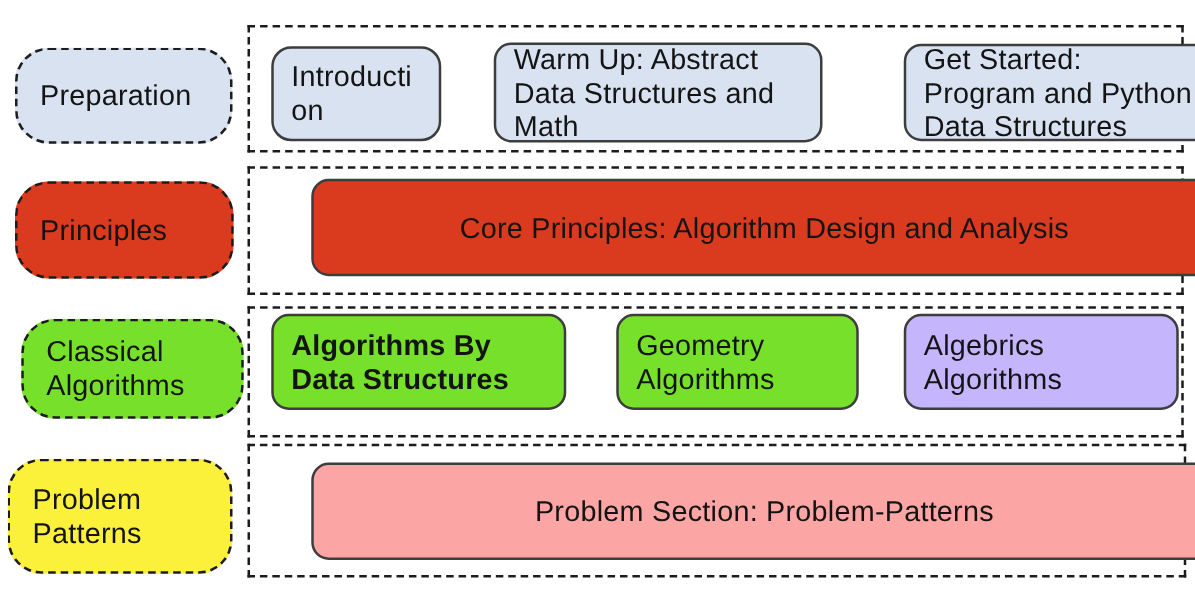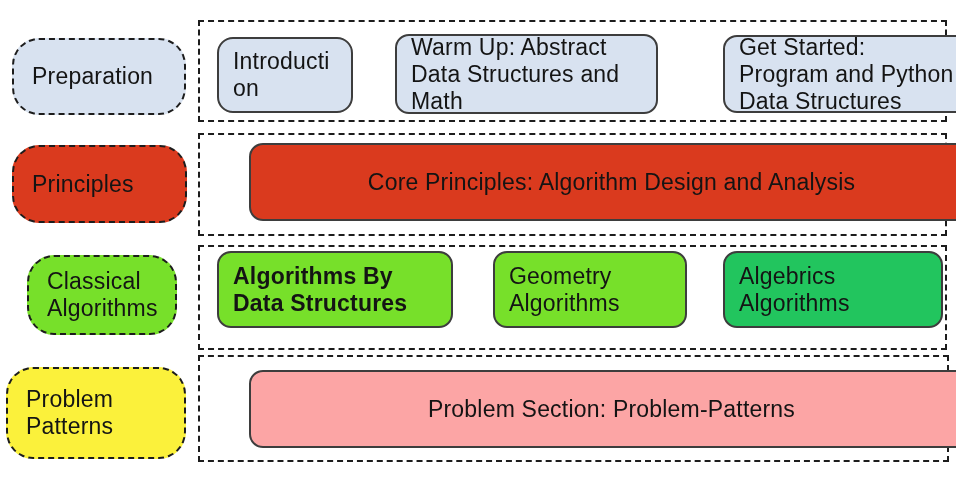--- a/index.html
+++ b/index.html
@@ -67,21 +67,21 @@
   .b-intro  { left: 217px; top: 37px;  width: 136px; height: 76px; border-radius: 16px; }
   .b-warm   { left: 395px; top: 34px;  width: 263px; height: 80px; padding-left: 10px; }
   .b-start  { left: 685px; top: 35px;  width: 258px; height: 78px; }
 
   
   .b-prin   { left: 12px;  top: 145px; width: 175px; height: 78px; }
   .lane-2   { left: 198px; top: 133px; width: 749px; height: 103px; }
   .b-core   { left: 218px; top: 143px; width: 725px; height: 78px; }
 
   
-  .b-class  { left: 27px;  top: 255px; width: 150px; height: 80px; }
+  .b-class  { left: 17px;  top: 255px; width: 178px; height: 80px; }
   .lane-3   { left: 198px; top: 245px; width: 749px; height: 105px; }
   .b-algods { left: 217px; top: 251px; width: 236px; height: 77px; padding-left: 18px; font-weight: bold; }
   .b-geom   { left: 493px; top: 251px; width: 194px; height: 77px; padding-left: 17px; }
   .b-algeb  { left: 723px; top: 251px; width: 220px; height: 77px; padding-left: 17px; }
 
   
   .b-patt   { left: 6px;  top: 367px; width: 180px; height: 92px; }
   .lane-4   { left: 198px; top: 355px; width: 751px; height: 107px; }
   .b-psec   { left: 218px; top: 370px; width: 725px; height: 78px; }
 </style>
@@ -105,21 +105,21 @@
   <div class="lane lane-2"></div>
   <div class="node center-text b-core" style="background-color: rgb(218, 58, 30);">Core Principles: Algorithm Design and Analysis</div>
 
   <div class="stage b-class" style="background-color: rgb(119, 224, 42);">Classical
 Algorithms</div>
   <div class="lane lane-3"></div>
   <div class="node left-text b-algods" style="background-color: rgb(119, 224, 42);">Algorithms By
 Data Structures</div>
   <div class="node left-text b-geom" style="background-color: rgb(119, 224, 42);">Geometry
 Algorithms</div>
-  <div class="node left-text b-algeb" style="background-color: #22c55e;">Algebrics
+  <div class="node left-text b-algeb" style="background-color: #c4b5fd;">Algebrics
 Algorithms</div>
 
   <div class="stage b-patt" style="background-color: rgb(251, 241, 59);">Problem
 Patterns</div>
   <div class="lane lane-4"></div>
   <div class="node center-text b-psec" style="background-color: #fca5a5;">Problem Section: Problem-Patterns</div>
 
 </div>
 
 </body></html>

